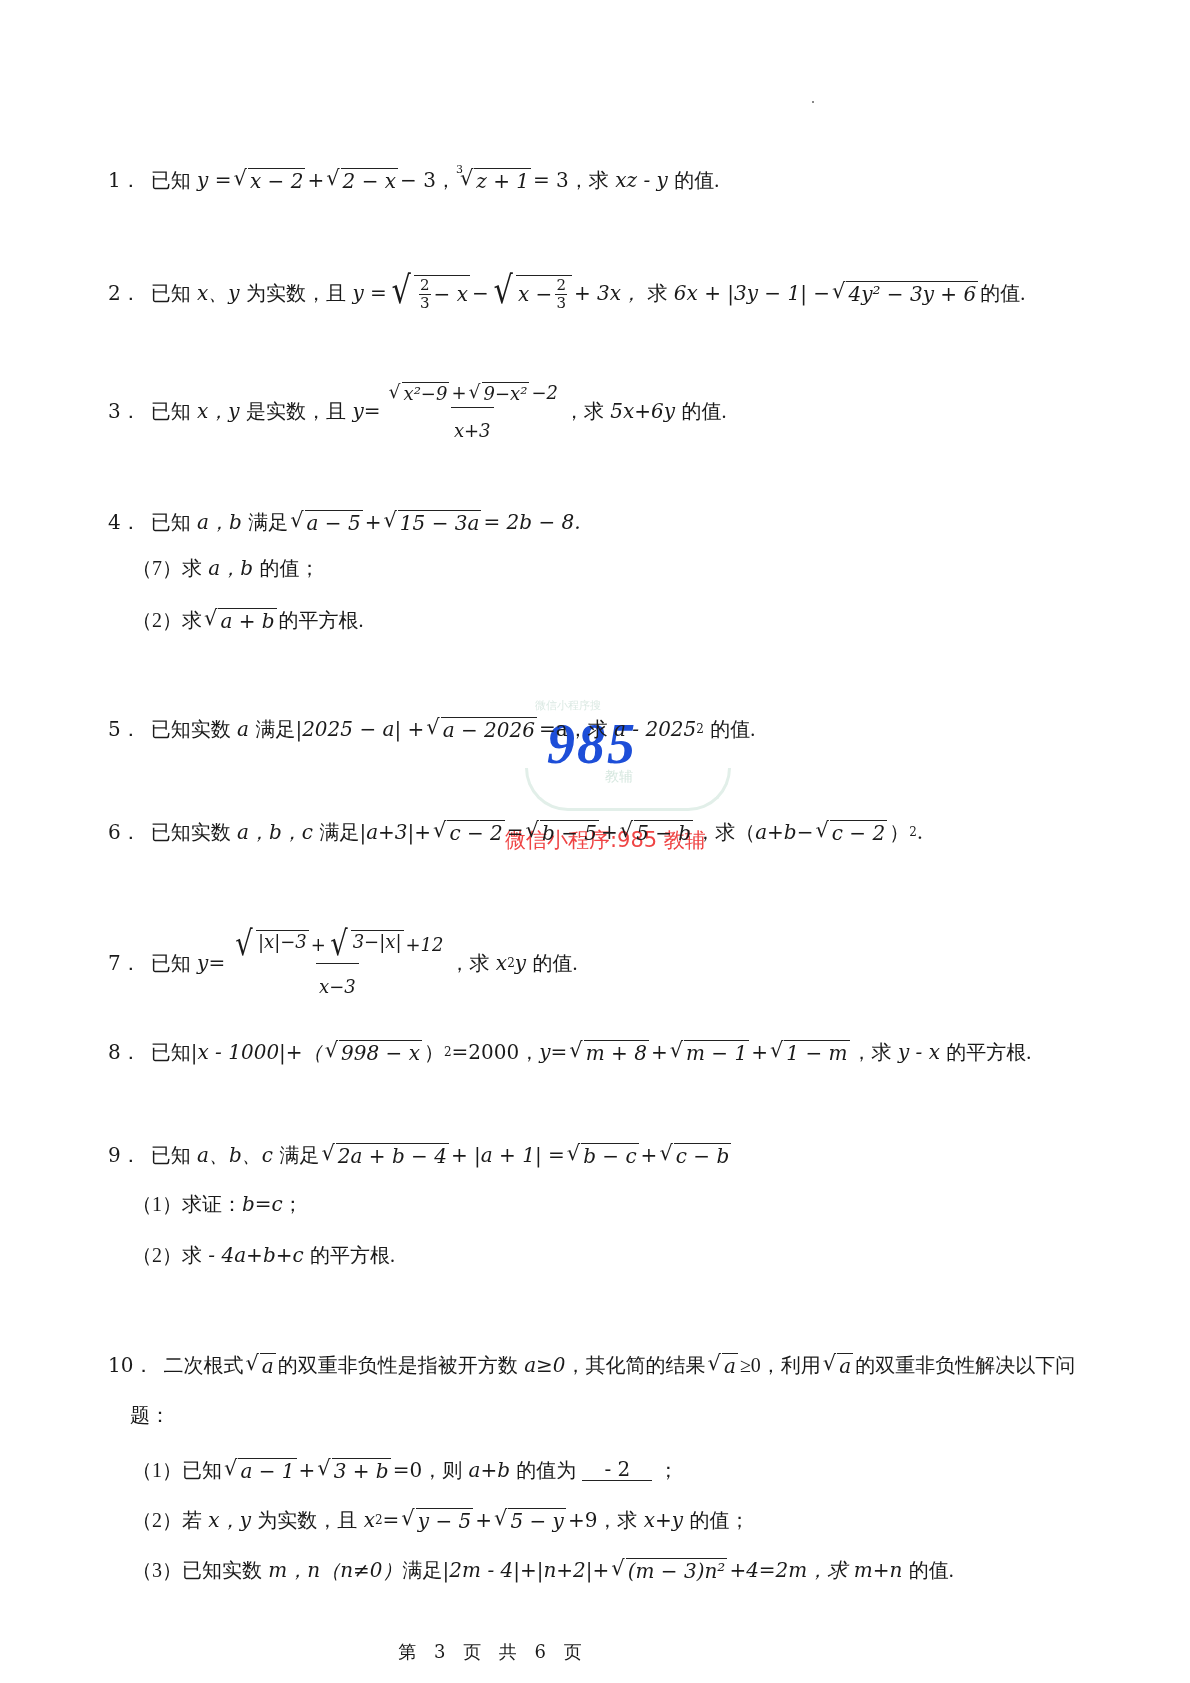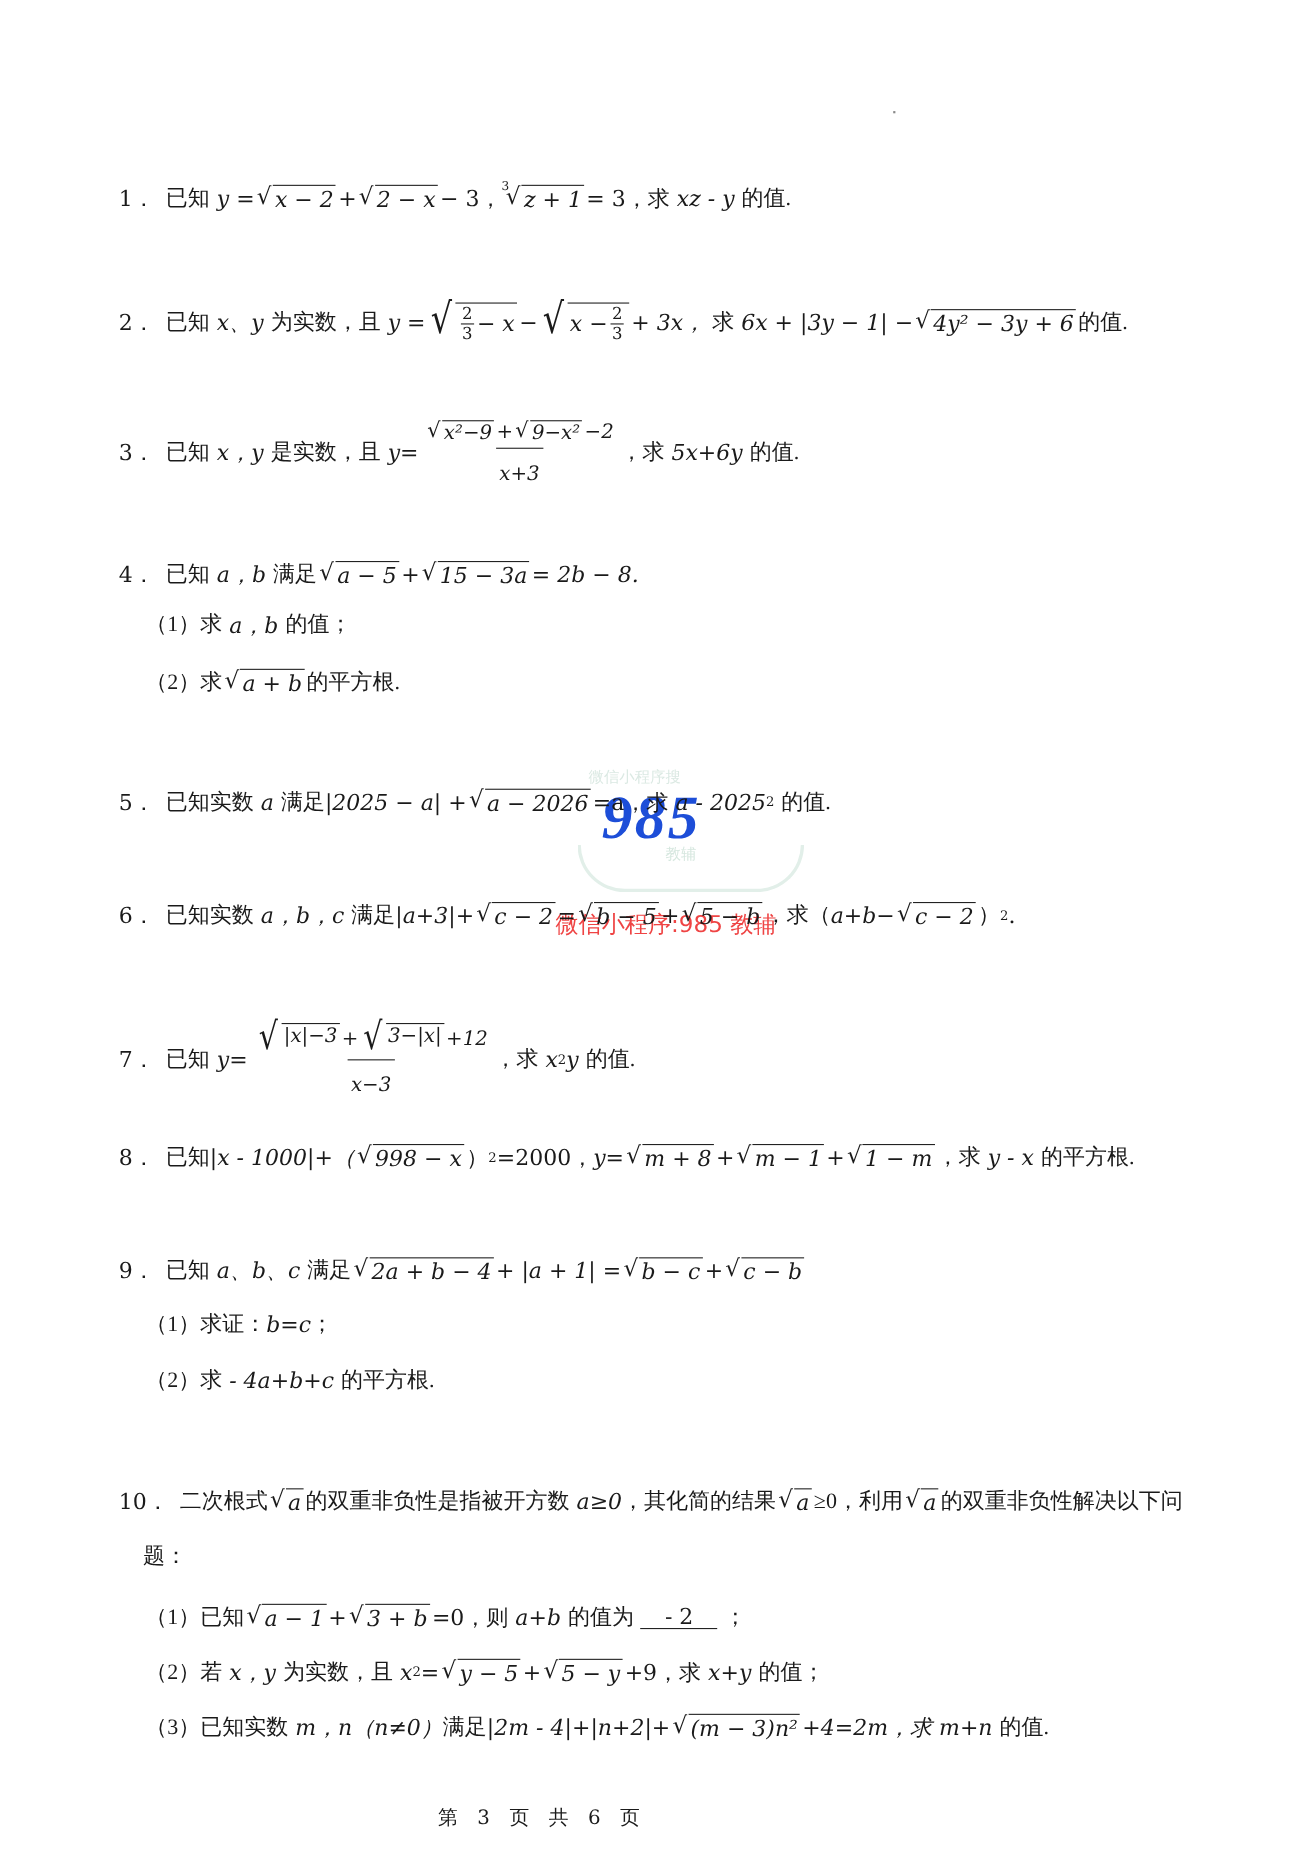--- a/index.html
+++ b/index.html
@@ -34,21 +34,21 @@
   .frac .d { border-top: 1.4px solid #222; padding: 14px 3px 0 3px; font-style: italic; font-size: 18px; }
   .small-frac .n, .small-frac .d { font-size: 15px; font-style: normal; padding: 0 1px; }
   .small-frac .d { padding-top: 1px; }
 
   sup { font-size: 12px; vertical-align: 8px; }
   .blank { display: inline-block; min-width: 70px; border-bottom: 1.4px solid #222; text-align: center; margin: 0 6px; padding-bottom: 1px; }
 
   .footer { position: absolute; top: 1573px; left: 0; width: 986px; text-align: center; font-size: 18px; letter-spacing: 6px; }
 
   .watermark { position: absolute; left: 505px; top: 698px; width: 240px; height: 190px; pointer-events: none; }
-  .wm-top { position: absolute; left: 30px; top: 0; font-size: 14px; color: #dbe9e3; font-family: "DejaVu Sans", sans-serif; text-align: center; }
+  .wm-top { position: absolute; left: 30px; top: 0; font-size: 11px; color: #dbe9e3; font-family: "DejaVu Sans", sans-serif; text-align: center; }
   .wm-num { position: absolute; left: 42px; top: 14px; font-size: 56px; font-weight: bold; font-style: italic; color: #1d4ed8; font-family: Liberation Serif, serif; letter-spacing: 2px; }
   .wm-mid { position: absolute; left: 100px; top: 70px; font-size: 14px; color: #d6e7df; font-family: Liberation Mono, monospace; }
   .wm-arc { position: absolute; left: 20px; top: 70px; width: 200px; height: 40px; border: 3px solid #e2efe9; border-top: none; border-radius: 0 0 100px 100px; }
   .wm-bottom { position: absolute; left: 0; top: 128px; font-size: 21px; color: #ef4444; font-family: "DejaVu Sans", sans-serif; white-space: nowrap; }
 </style>
 </head>
 <body>
 
 <div class="page">
   <div class="stray-dot"></div>
@@ -158,21 +158,21 @@
         <span class="body">a − 5</span>
       </span>
     <span>+</span>
     <span class="rad">
         <span class="sign">√</span>
         <span class="body">15 − 3a</span>
       </span>
     <span class="m">= 2b − 8.</span>
   </div>
   <div class="line sub" style="top:558px">
-    <span class="t">（1）求</span>&nbsp;
+    <span class="t">（7）求</span>&nbsp;
     <span class="m">a，b</span>&nbsp;
     <span class="t">的值；</span>
   </div>
   <div class="line sub" style="top:608px">
     <span class="t">（2）求</span>
     <span class="rad">
         <span class="sign">√</span>
         <span class="body">a + b</span>
       </span>
     <span class="t">的平方根.</span>

